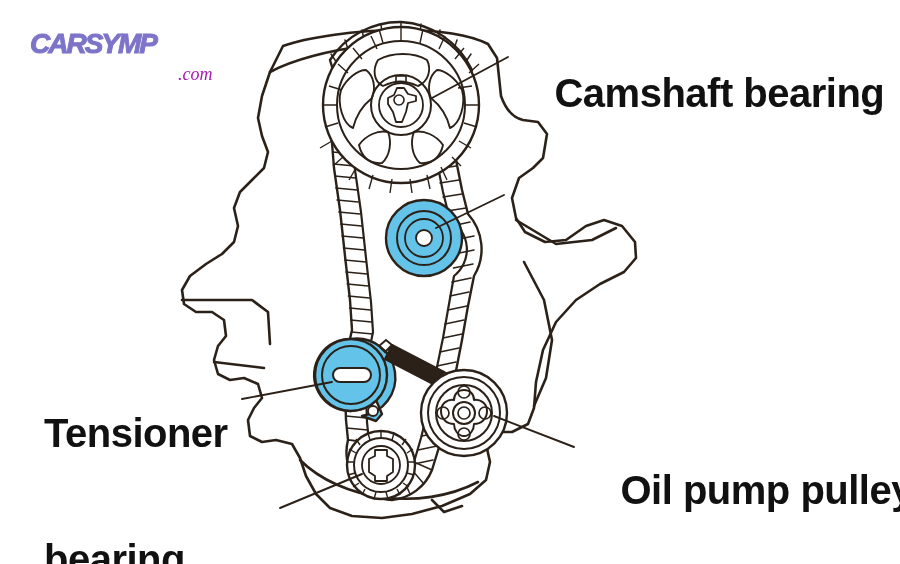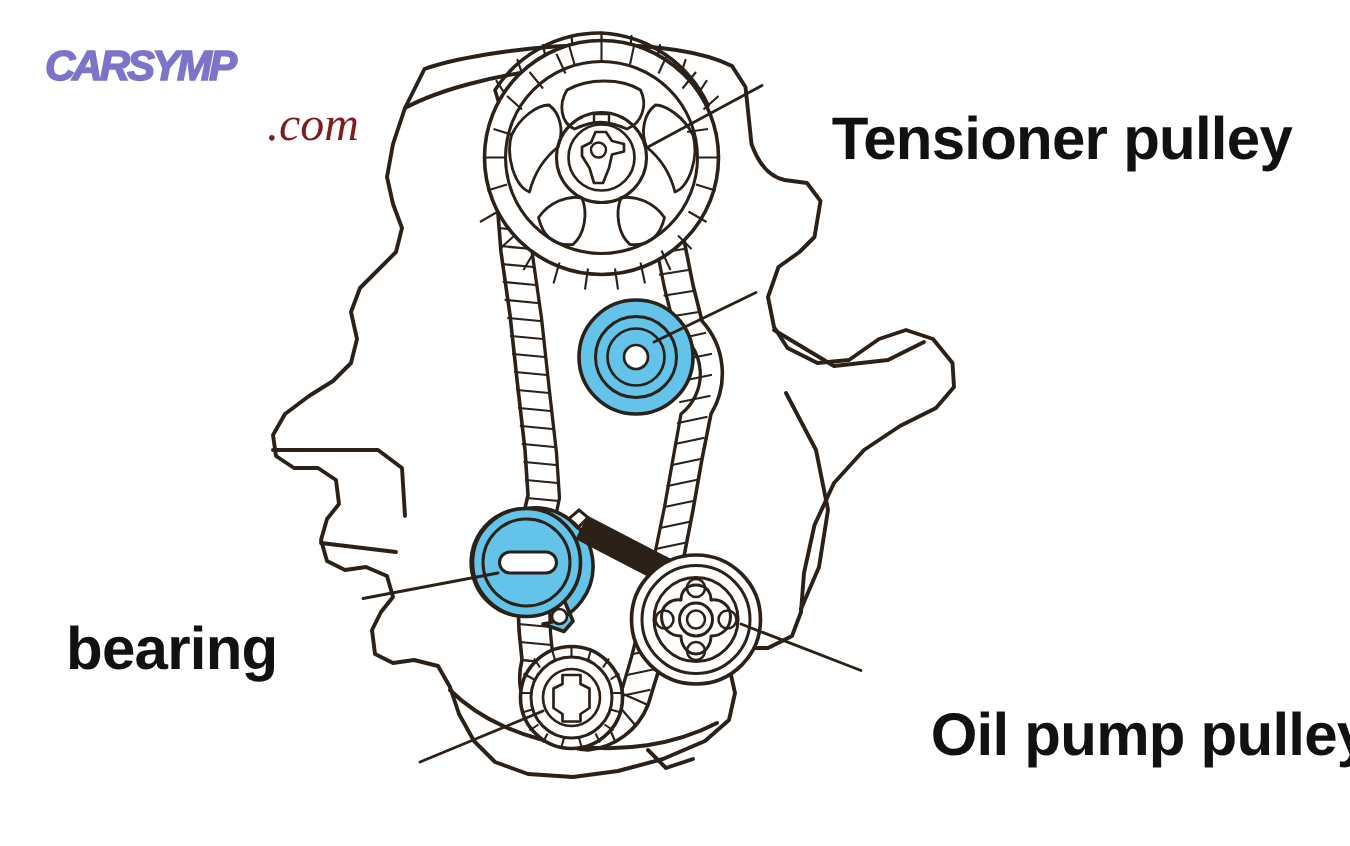--- a/index.html
+++ b/index.html
@@ -57,22 +57,22 @@
     letter-spacing: -2px;
     color: #7d74c9;
     -webkit-text-stroke: 1px #7d74c9;
   }
   .logo-tld {
     position: absolute;
     left: 148px;
     top: 36px;
     font-family: "Liberation Serif", serif;
     font-style: italic;
-    font-size: 32px;
-    color: #7f1d1d;
+    font-size: 18px;
+    color: #a21caf;
   }
 </style>
 </head>
 <body>
 
 <div id="stage">
 
   <svg id="diagram-svg" viewBox="0 0 900 564" xmlns="http://www.w3.org/2000/svg">
 
     <defs>
@@ -387,25 +387,26 @@
       <line x1="362" y1="474" x2="280" y2="508"></line>
     </g>
   </svg>
 
   <div id="logo">
     <span class="logo-main">CARSYMP</span>
     <span class="logo-tld">.com</span>
   </div>
 
   <div class="lbl" id="label-camshaft">
-    <span>Tensioner pulley</span>
+    <span>Camshaft bearing</span>
   </div>
 
 
   <div class="lbl" id="label-tensioner">
+    <div>Tensioner</div>
     <div>bearing</div>
   </div>
 
   <div class="lbl" id="label-oilpump">
     <span>Oil pump pulley</span>
   </div>
 
   <div class="lbl" id="label-crankshaft">
     
     

